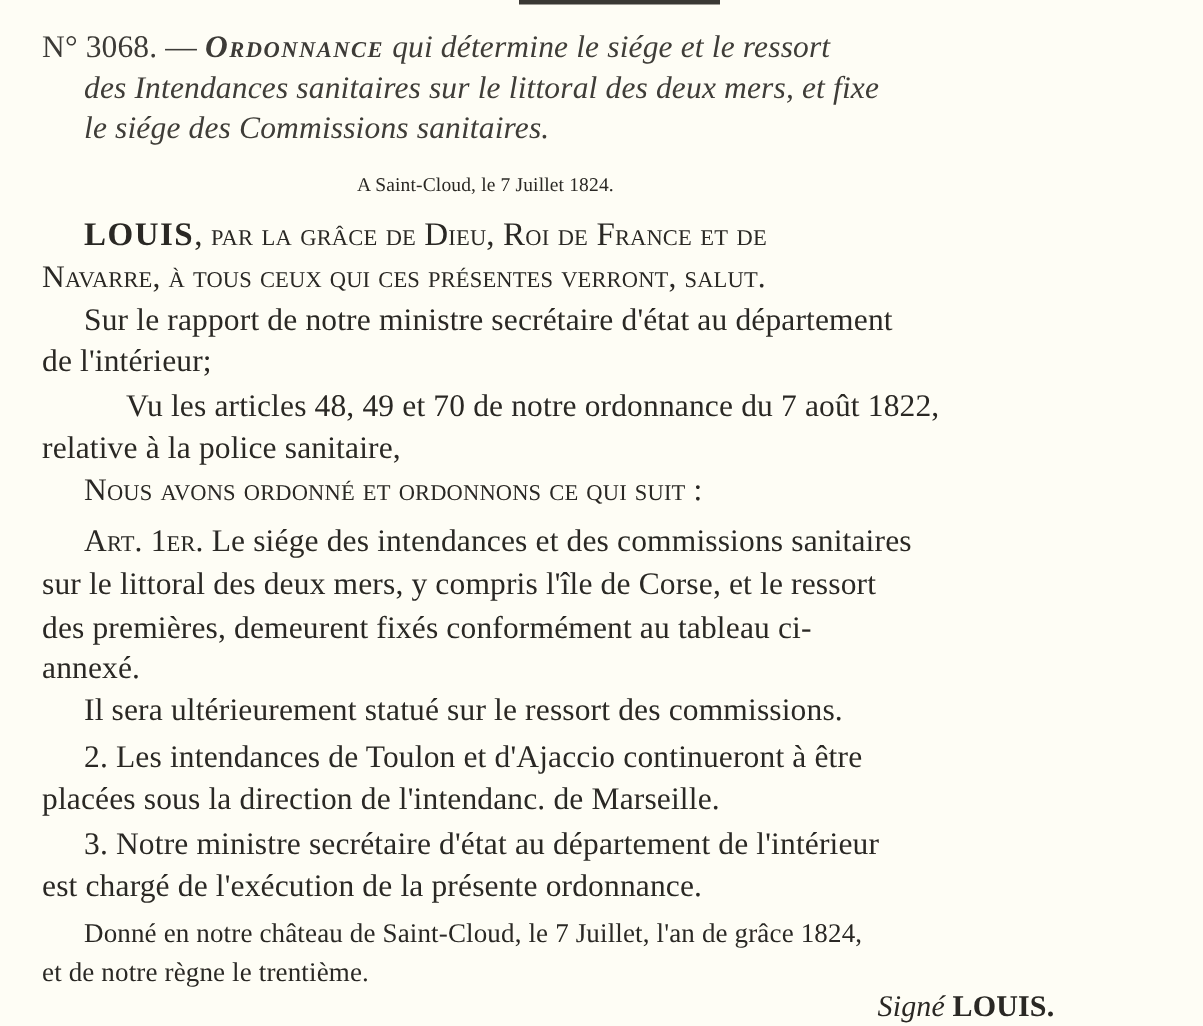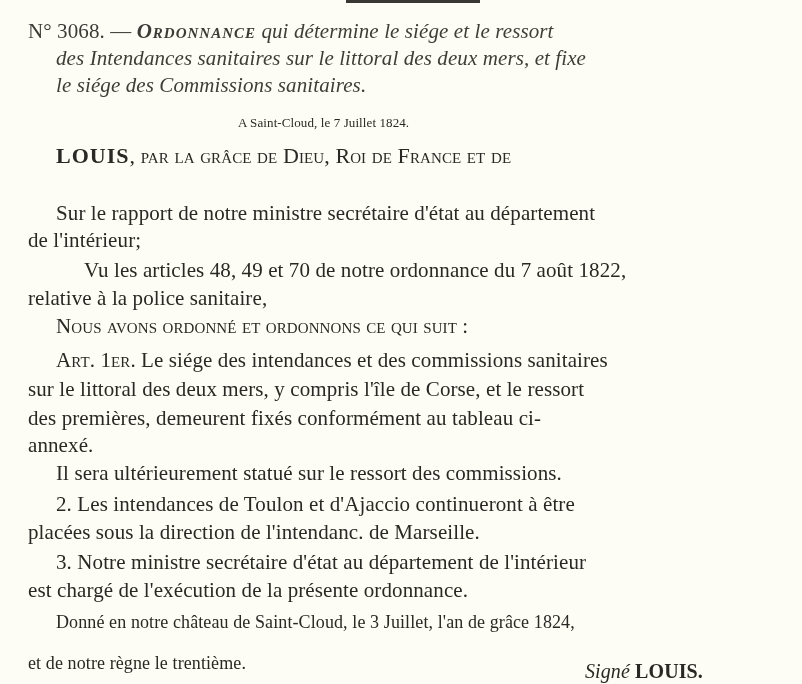--- a/index.html
+++ b/index.html
@@ -65,20 +65,21 @@
     <span class="italic">qui détermine le siége et le ressort</span>
   </div>
   <div class="line italic" style="left:56px; top:45px;">des Intendances sanitaires sur le littoral des deux mers, et fixe</div>
   <div class="line italic" style="left:56px; top:72px;">le siége des Commissions sanitaires.</div>
 
   <div class="line date-line">A Saint-Cloud, le 7 Juillet 1824.</div>
 
   <div class="line louis-line" style="left:56px; top:143px;">
     <span class="louis">LOUIS</span><span class="sc">, par la grâce de Dieu, Roi de France et de</span>
   </div>
+  <div class="line sc" style="left:28px; top:171px;">Navarre, à tous ceux qui ces présentes verront, salut.</div>
 
   <div class="line" style="left:56px; top:200px;">Sur le rapport de notre ministre secrétaire d'état au département</div>
   <div class="line" style="left:28px; top:227px;">de l'intérieur;</div>
 
   <div class="line" style="left:56px; top:257px;margin-left:28px;">Vu les articles 48, 49 et 70 de notre ordonnance du 7 août 1822,</div>
   <div class="line" style="left:28px; top:285px;">relative à la police sanitaire,</div>
 
   <div class="line sc" style="left:56px; top:313px;">Nous avons ordonné et ordonnons ce qui suit :</div>
 
   <div class="line" style="left:56px; top:347px;">
@@ -96,21 +97,21 @@
     <span>Les intendances de Toulon et d'Ajaccio continueront à être</span>
   </div>
   <div class="line" style="left:28px; top:519px;">placées sous la direction de l'intendanc. de Marseille.</div>
 
   <div class="line" style="left:56px; top:549px;">
     <span>3.</span>
     <span>Notre ministre secrétaire d'état au département de l'intérieur</span>
   </div>
   <div class="line" style="left:28px; top:577px;">est chargé de l'exécution de la présente ordonnance.</div>
 
-  <div class="line smaller" style="left:56px; top:609px;">Donné en notre château de Saint-Cloud, le 3 Juillet, l'an de grâce 1824,</div>
-  <div class="line smaller" style="left:28px; top:650px;text-align:right;">et de notre règne le trentième.</div>
+  <div class="line smaller" style="left:56px; top:609px;">Donné en notre château de Saint-Cloud, le 7 Juillet, l'an de grâce 1824,</div>
+  <div class="line smaller" style="left:28px; top:635px;text-align:right;">et de notre règne le trentième.</div>
 
   <div class="line signed">
     <span class="signe">Signé</span>
     <span class="bold">LOUIS.</span>
   </div>
 
 </div>
 
 </body></html>

